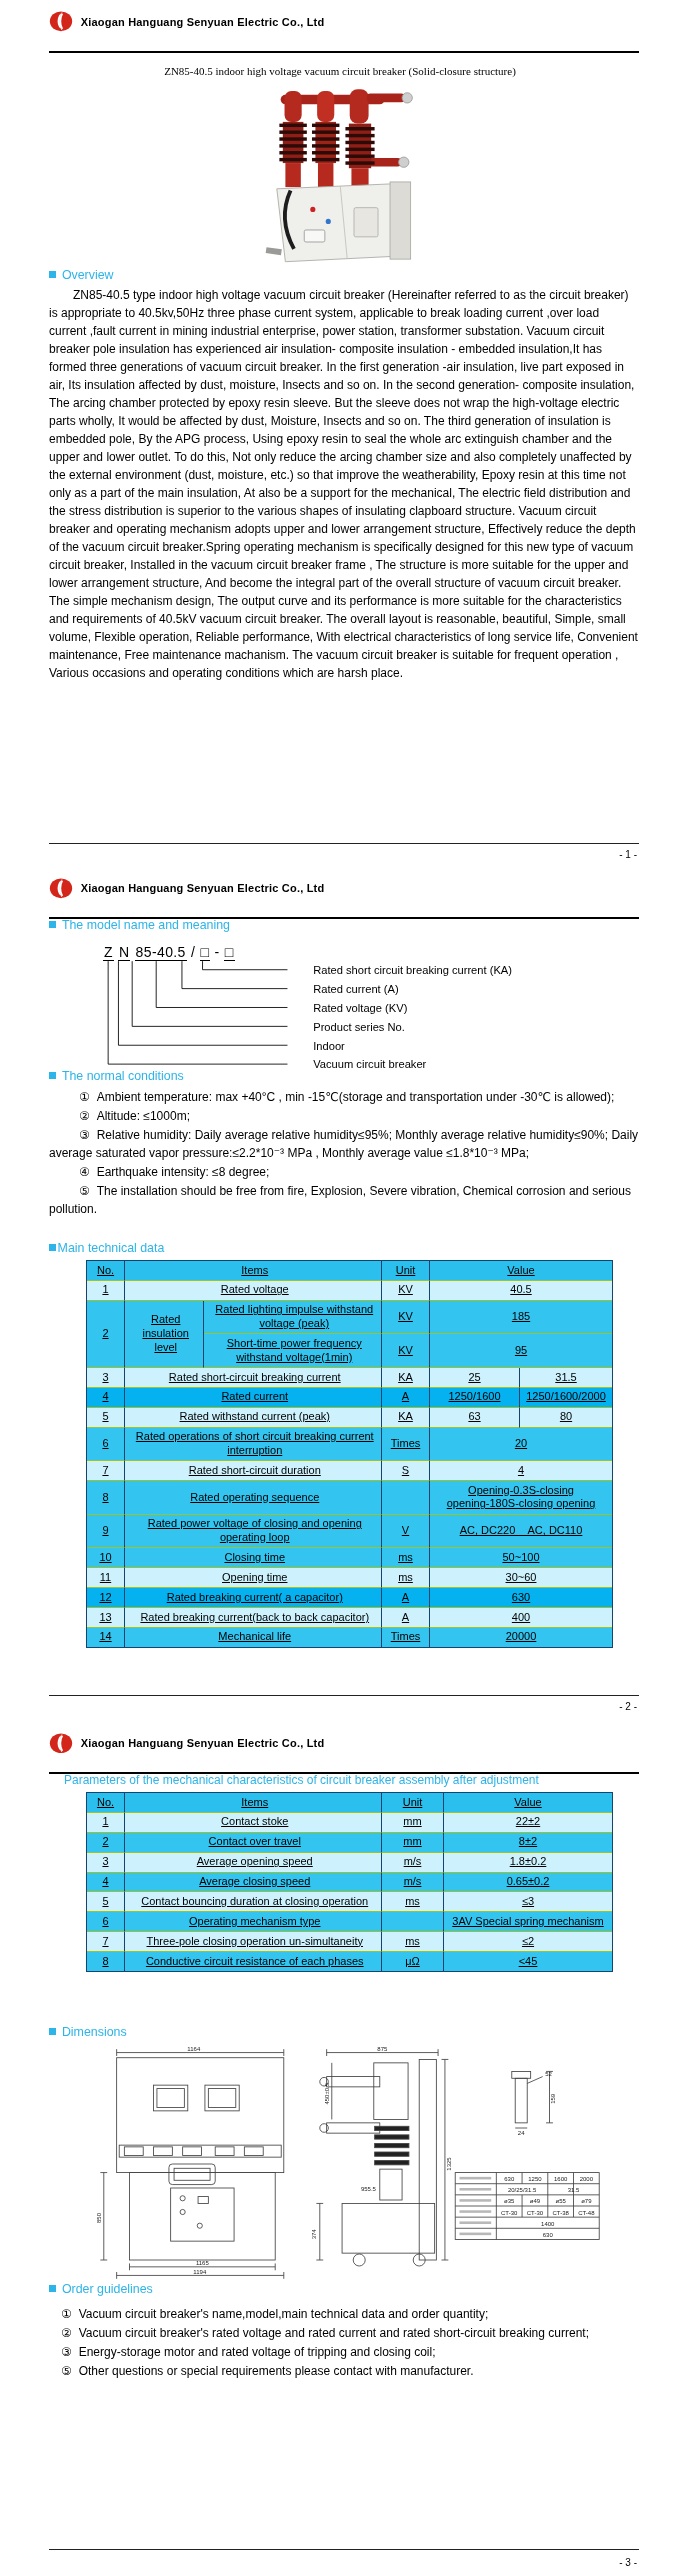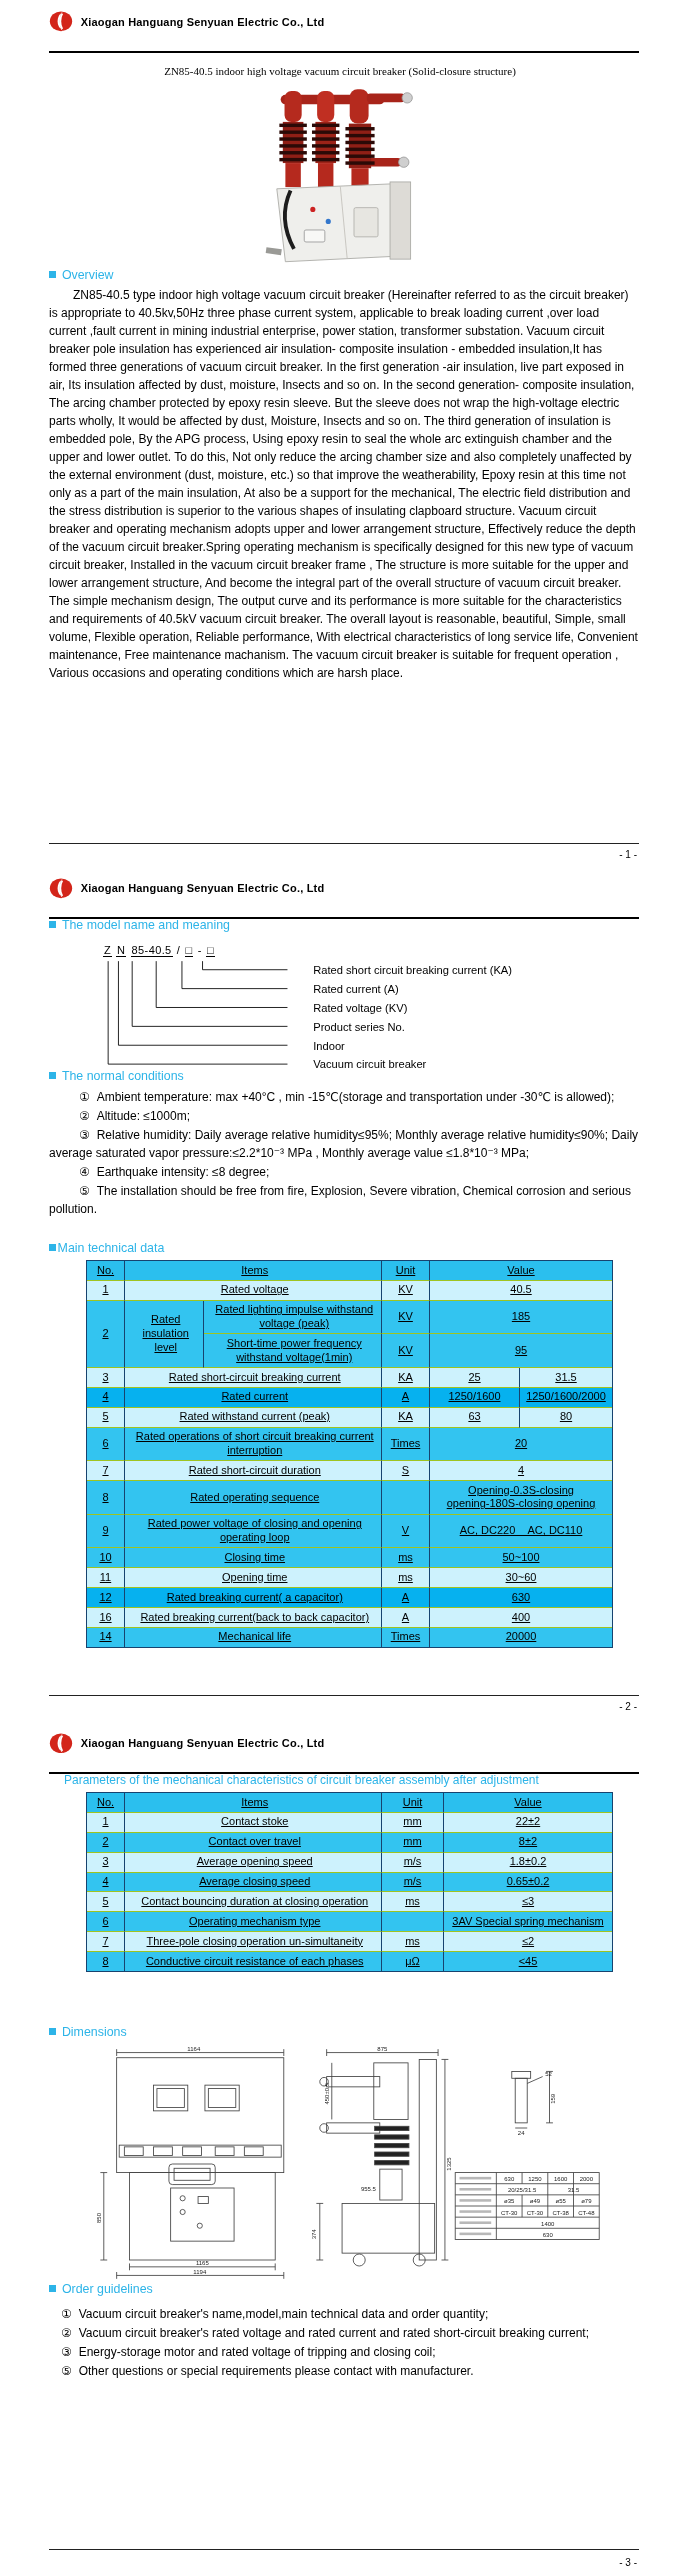--- a/index.html
+++ b/index.html
@@ -11,21 +11,21 @@
        border-bottom:2.6px solid #000;padding-bottom:16px;height:26px;}
   .hdr .nm{font-weight:bold;font-size:11px;letter-spacing:0.2px;}
 
   .sec{position:absolute;color:#2db4e8;font-size:12.4px;}
   .sq{display:inline-block;width:6.9px;height:6.9px;background:#2db4e8;margin-right:6px;vertical-align:0.9px;}
 
   .para{position:absolute;left:49px;width:590px;font-size:12px;line-height:18px;text-indent:24px;}
   .pageno{position:absolute;right:43px;font-size:10px;}
   .footline{position:absolute;left:49px;right:41px;border-top:1.3px solid #222;height:0;}
 
-  .code{position:absolute;left:103px;font-size:11px;letter-spacing:0.4px;}
+  .code{position:absolute;left:103px;font-size:14px;letter-spacing:0.4px;}
   .code .tok{display:inline-block;border-bottom:1px solid #000;margin-right:4.3px;padding:0 0.9px;}
   .code .tok-plain{display:inline-block;margin-right:4.3px;}
 
   .cond,.ord{font-size:12px;line-height:18px;margin-bottom:0.9px;text-indent:2.5em;}
   .cond .mk,.ord .mk{margin-right:6.9px;}
   .condwrap,.ordwrap{position:absolute;left:49px;width:592px;}
 
   table.ttable{border-collapse:separate;border-spacing:0;border:1.7px solid #17436f;
                font-size:11px;table-layout:fixed;position:absolute;text-decoration:underline;}
   table.ttable td{border-right:1.3px solid #17436f;border-bottom:1.7px solid #9fc41f;
@@ -270,21 +270,21 @@
       <td>ms</td>
       <td colspan="2">30~60</td>
     </tr>
     <tr class="deep">
       <td>12</td>
       <td class="tl" colspan="2">Rated breaking current( a capacitor)</td>
       <td>A</td>
       <td colspan="2">630</td>
     </tr>
     <tr class="pale">
-      <td>16</td>
+      <td>13</td>
       <td class="tl" colspan="2">Rated breaking current(back to back capacitor)</td>
       <td>A</td>
       <td colspan="2">400</td>
     </tr>
     <tr class="cyan lastrow">
       <td>14</td>
       <td class="tl" colspan="2">Mechanical life</td>
       <td>Times</td>
       <td colspan="2">20000</td>
     </tr>

